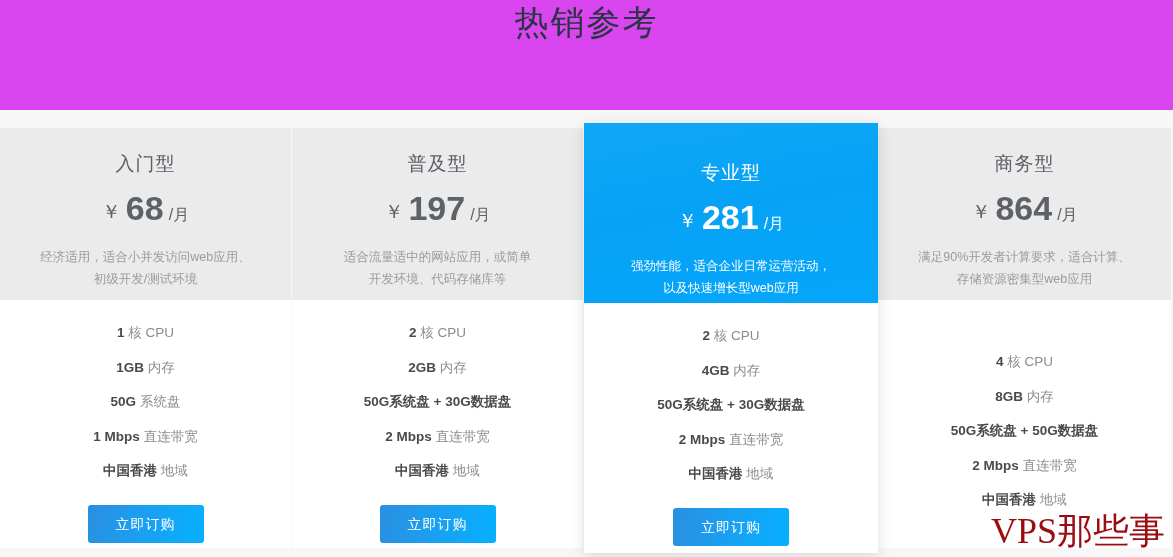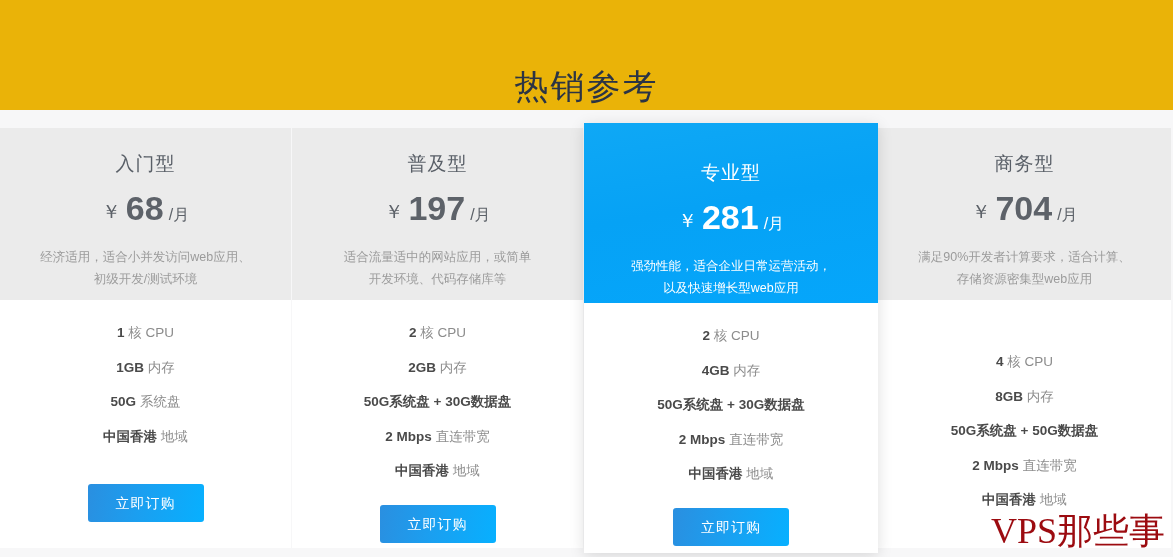--- a/index.html
+++ b/index.html
@@ -13,23 +13,23 @@
   body {
     background: #f7f7f8;
     font-family: "Liberation Sans", "DejaVu Sans", sans-serif;
     position: relative;
   }
 
   
   .page-header {
     height: 110px;
     display: flex;
-    align-items: flex-end;
+    align-items: flex-start;
     justify-content: center;
-    background: #eab308;
+    background: #d946ef;
   }
   .page-title {
     font-size: 34px;
     font-weight: 400;
     color: #2b3445;
     letter-spacing: 2px;
   }
 
   
   .cards {
@@ -191,20 +191,21 @@
         </div>
         <div class="plan-desc">
           <div>经济适用，适合小并发访问web应用、</div>
           <div>初级开发/测试环境</div>
         </div>
       </div>
       <div class="card-body">
         <div class="spec"><strong>1</strong><span> 核 CPU</span></div>
         <div class="spec"><strong>1GB</strong><span> 内存</span></div>
         <div class="spec"><strong>50G</strong><span> 系统盘</span></div>
+        <div class="spec"><strong>1 Mbps</strong><span> 直连带宽</span></div>
         <div class="spec"><strong>中国香港</strong><span> 地域</span></div>
       </div>
       <div class="btn-wrap"><button class="order-btn">立即订购</button></div>
     </div>
     <div class="card">
       <div class="card-head">
         <div class="plan-name">普及型</div>
         <div class="price-row">
           <span class="currency">￥</span>
           <span class="amount">197</span>
@@ -244,21 +245,21 @@
         <div class="spec"><strong>2 Mbps</strong><span> 直连带宽</span></div>
         <div class="spec"><strong>中国香港</strong><span> 地域</span></div>
       </div>
       <div class="btn-wrap"><button class="order-btn">立即订购</button></div>
     </div>
     <div class="card">
       <div class="card-head">
         <div class="plan-name">商务型</div>
         <div class="price-row">
           <span class="currency">￥</span>
-          <span class="amount">704</span>
+          <span class="amount">864</span>
           <span class="period">/月</span>
         </div>
         <div class="plan-desc">
           <div>满足90%开发者计算要求，适合计算、</div>
           <div>存储资源密集型web应用</div>
         </div>
       </div>
       <div class="card-body">
         <div class="spec"><strong>4</strong><span> 核 CPU</span></div>
         <div class="spec"><strong>8GB</strong><span> 内存</span></div>

